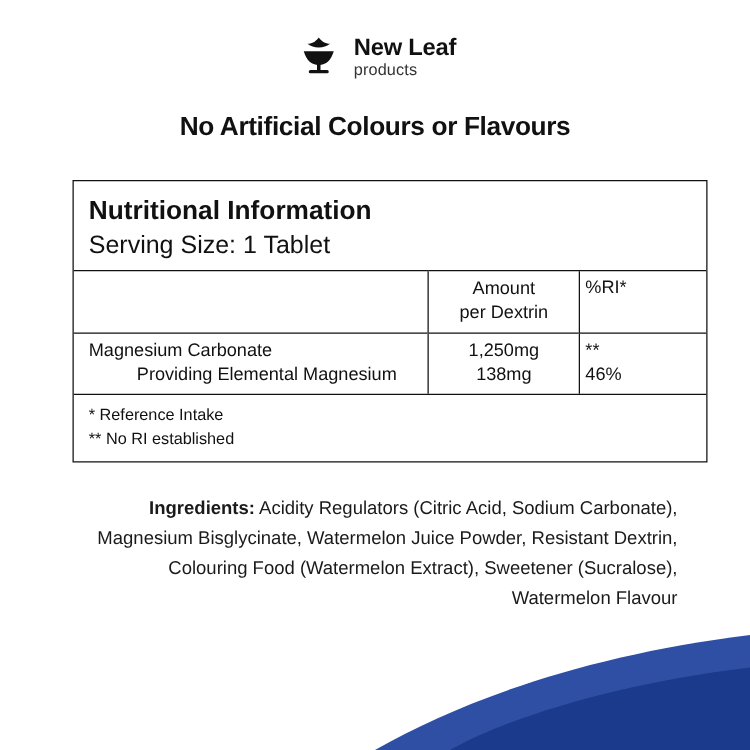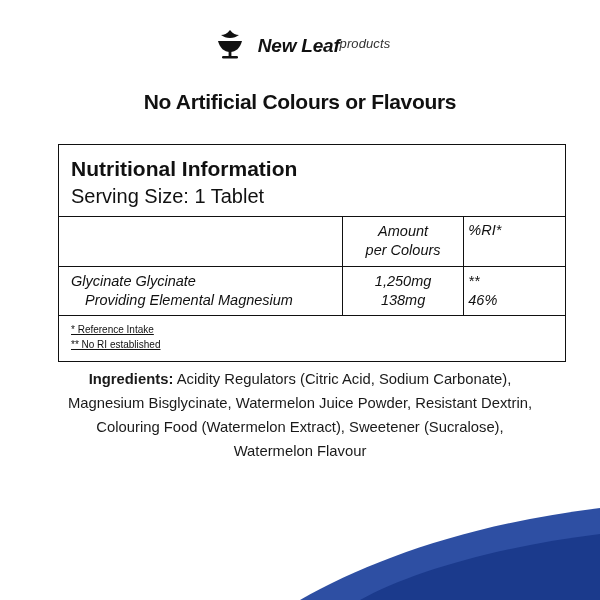--- a/index.html
+++ b/index.html
@@ -28,24 +28,23 @@
   }
   .brand-mark {
     width: 40px;
     height: 40px;
     display: flex;
     align-items: center;
     justify-content: center;
   }
   .brand-text {
     display: flex;
-    flex-direction: row;
+    flex-direction: column;
     justify-content: space-between;
     line-height: 1;
-    font-style: italic;
   }
   .brand-name {
     font-size: 19px;
     font-weight: bold;
     color: #111111;
     letter-spacing: -0.2px;
   }
   .brand-sub {
     font-size: 13px;
     color: #333333;
@@ -84,41 +83,39 @@
     width: 100%;
     border-collapse: collapse;
     font-size: 14.5px;
   }
   table.nutri th, table.nutri td {
     border-top: 1.2px solid #111111;
     padding: 0;
     vertical-align: top;
     font-weight: normal;
     color: #111111;
-    font-style: italic;
   }
   .col-name { width: 56%; text-align: left; padding: 5px 0 6px 12px !important; }
   .col-amt  { width: 24%; text-align: center; border-left: 1.2px solid #111111; padding: 5px 4px 6px 4px !important; }
   .col-ri   { width: 20%; text-align: left; border-left: 1.2px solid #111111; padding: 5px 4px 6px 4px !important; }
   .hdr-cell { line-height: 1.28; }
-  .sub-line { padding-left: 14px; display: block; }
+  .sub-line { padding-left: 14px; display: block; text-align: center; }
   .amt-line { display: block; line-height: 1.3; }
   .footnotes {
     border-top: 1.2px solid #111111;
-    font-size: 10px;
+    font-size: 13px;
     padding: 7px 12px 9px 12px;
     line-height: 1.42;
     color: #111111;
-    text-decoration: underline;
   }
 
   
   .ingredients {
-    margin: 6px 58px 0 58px;
-    text-align: center;
+    margin: 26px 58px 0 58px;
+    text-align: right;
     font-size: 14.8px;
     line-height: 1.62;
     color: #1a1a1a;
   }
   .ingredients b { font-weight: bold; }
 
   
   .waves {
     position: absolute;
     left: 0;
@@ -151,29 +148,29 @@
 <div class="panel">
   <div class="panel-title">Nutritional Information</div>
   <div class="panel-serving">Serving Size: 1 Tablet</div>
 
   <table class="nutri">
     <thead>
       <tr>
         <th class="col-name"></th>
         <th class="col-amt">
           <span class="hdr-cell amt-line">Amount</span>
-          <span class="hdr-cell amt-line">per Colours</span>
+          <span class="hdr-cell amt-line">per Dextrin</span>
         </th>
         <th class="col-ri">%RI*</th>
       </tr>
     </thead>
     <tbody>
       <tr>
         <td class="col-name">
-          <span class="amt-line">Glycinate Glycinate</span>
+          <span class="amt-line">Magnesium Carbonate</span>
           <span class="amt-line sub-line">Providing Elemental Magnesium</span>
         </td>
         <td class="col-amt">
           <span class="amt-line">1,250mg</span>
           <span class="amt-line">138mg</span>
         </td>
         <td class="col-ri">
           <span class="amt-line">**</span>
           <span class="amt-line">46%</span>
         </td>

